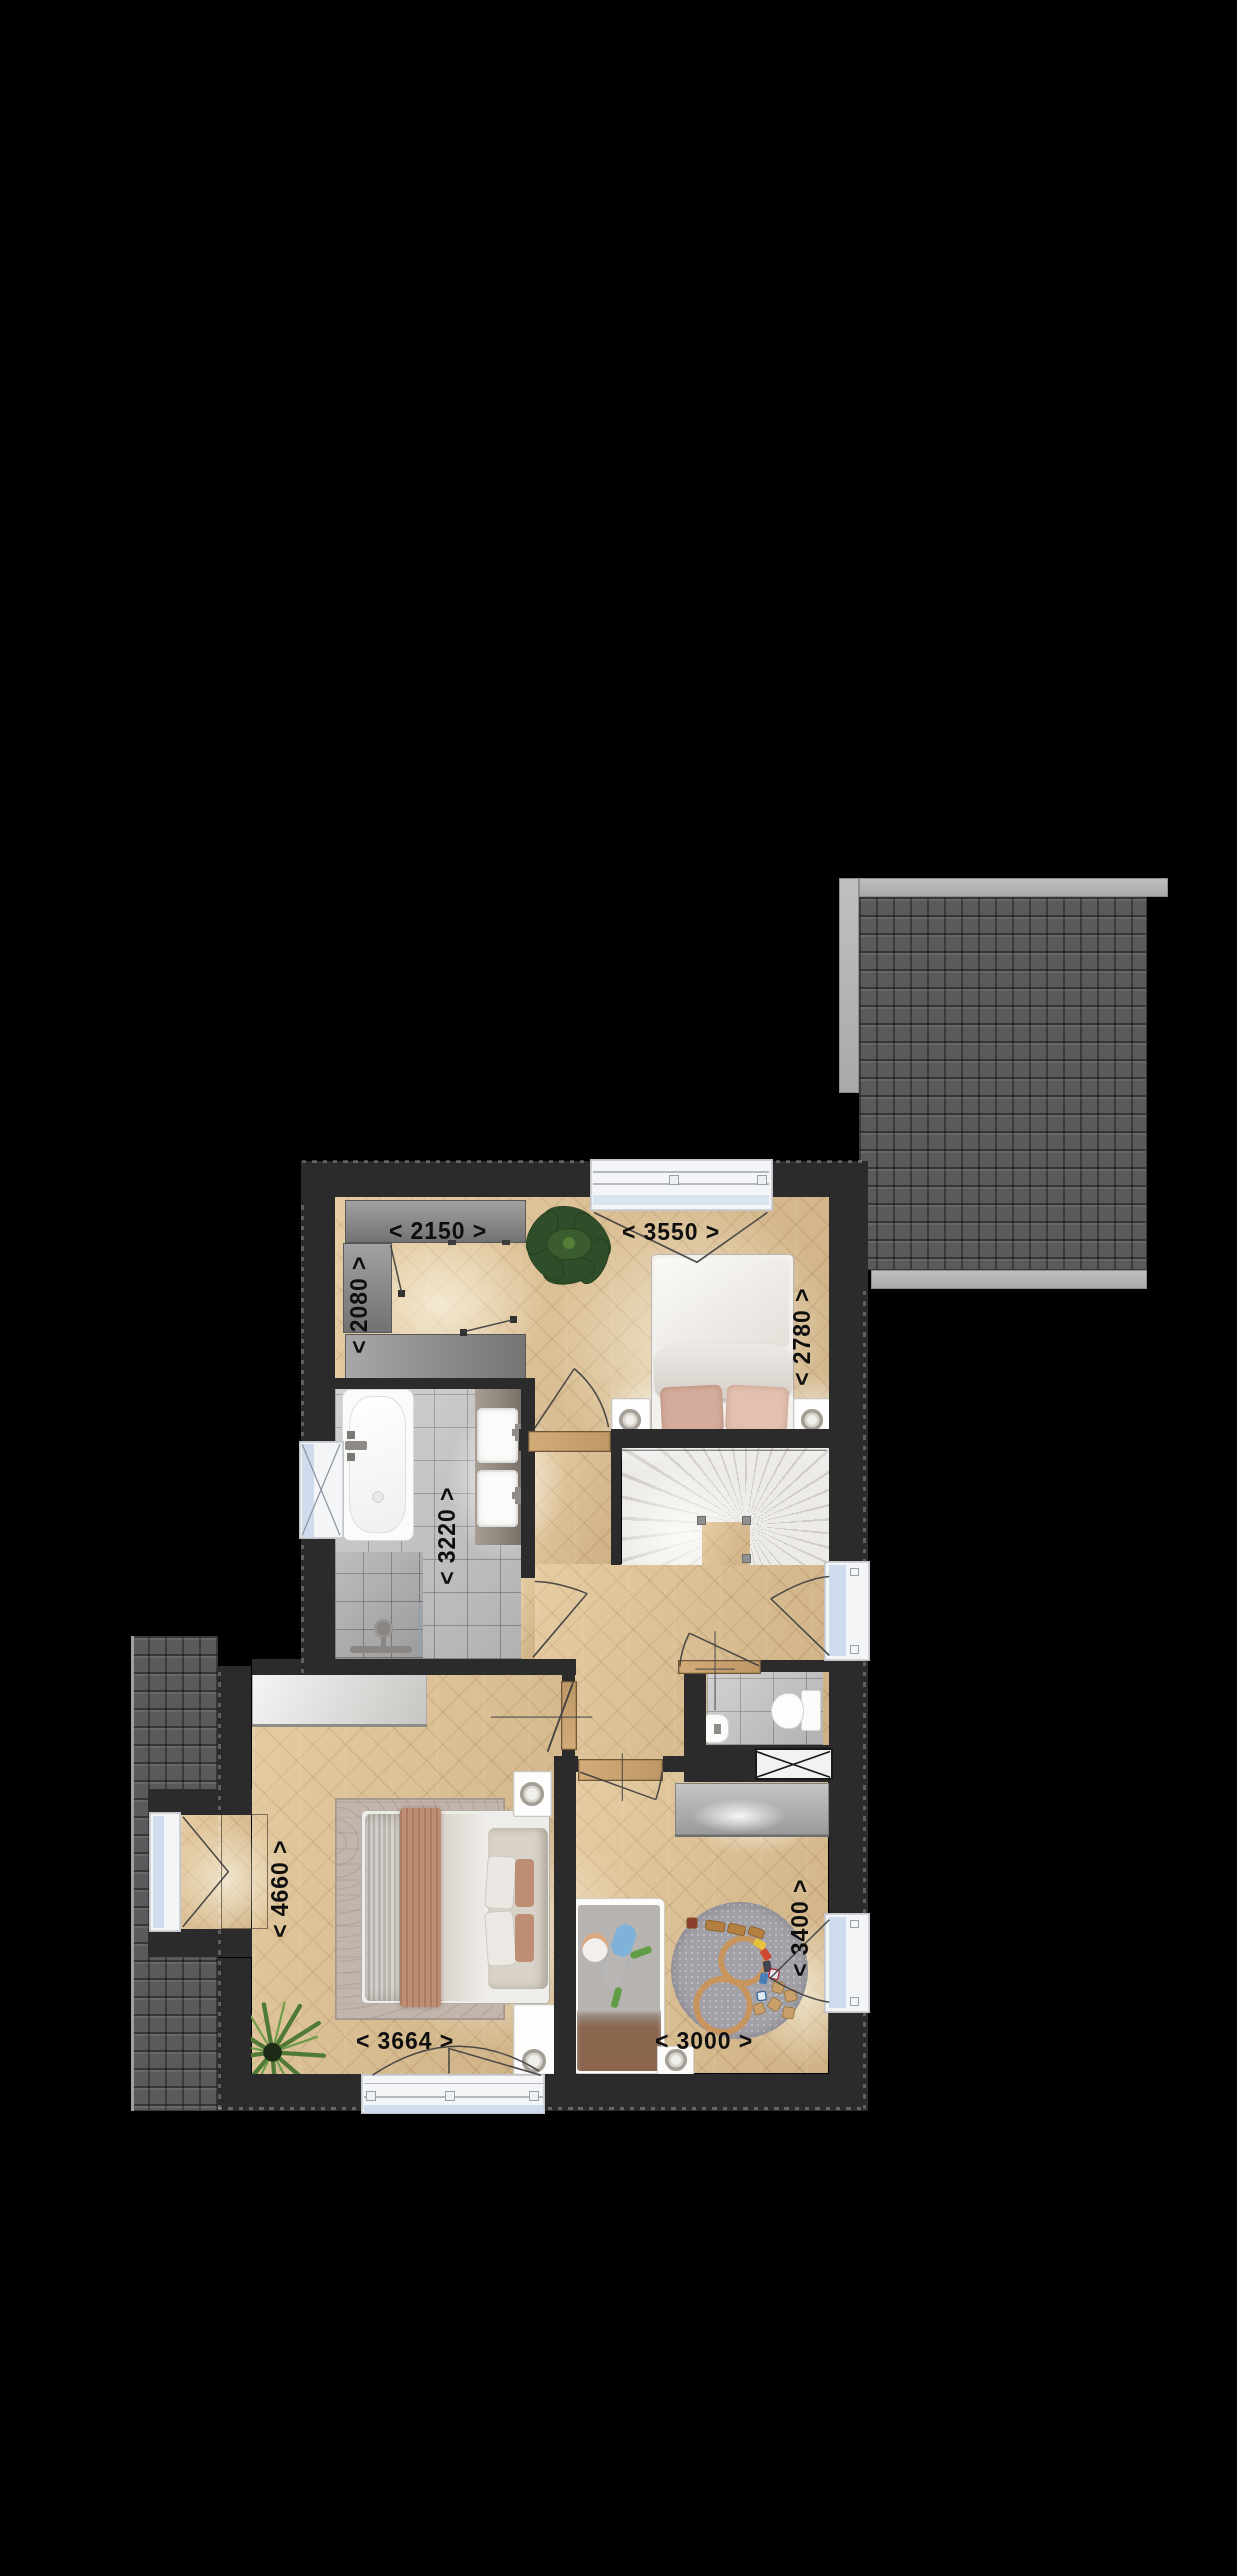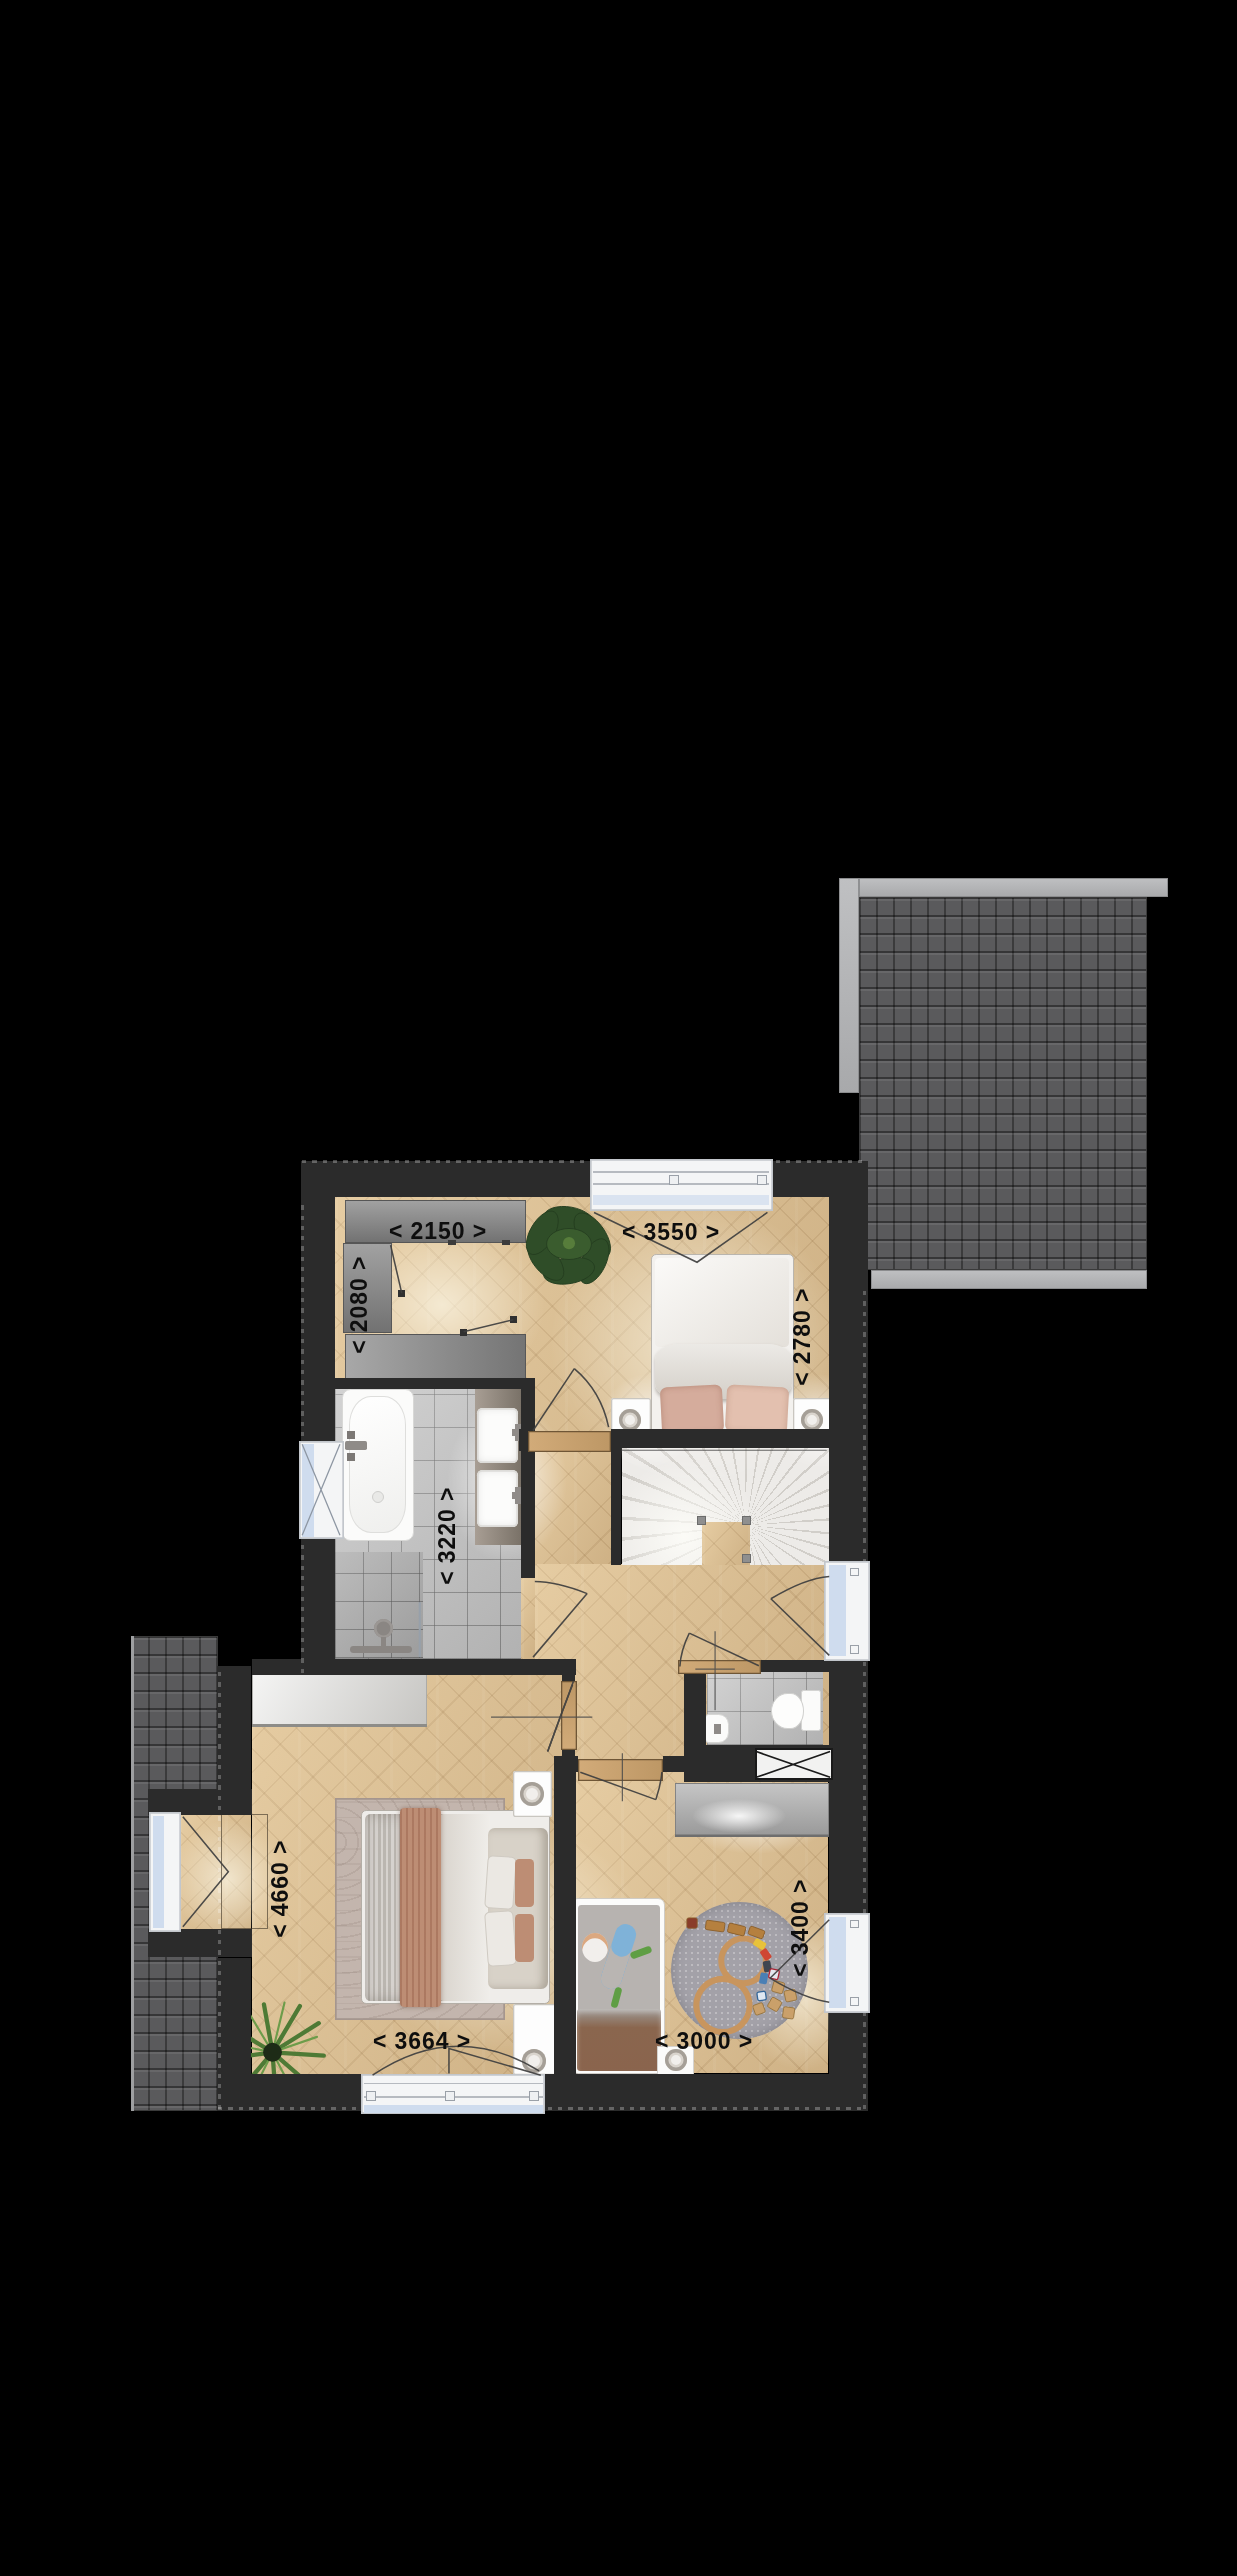--- a/index.html
+++ b/index.html
@@ -368,18 +368,18 @@
     <path d="M 352 1682 L 396 1788 M 396 1682 L 352 1788" stroke="#8e97a3" stroke-width="1.5" fill="none"></path>
     <path d="M 881 2040 L 967 2070 M 967 2040 L 881 2070" stroke="#1b1b1b" stroke-width="2" fill="none"></path>
   </svg>
 
   <div class="dim" style="left:365px;top:1218px;">&lt; 2150 &gt;</div>
   <div class="dim" style="left:598px;top:1219px;">&lt; 3550 &gt;</div>
   <div class="dim v" style="left:287px;top:1291px;">&lt; 2080 &gt;</div>
   <div class="dim v" style="left:730px;top:1323px;">&lt; 2780 &gt;</div>
   <div class="dim v" style="left:375px;top:1522px;">&lt; 3220 &gt;</div>
   <div class="dim v" style="left:208px;top:1875px;">&lt; 4660 &gt;</div>
-  <div class="dim" style="left:349px;top:2028px;">&lt; 3664 &gt;</div>
+  <div class="dim" style="left:332px;top:2028px;">&lt; 3664 &gt;</div>
   <div class="dim" style="left:631px;top:2028px;">&lt; 3000 &gt;</div>
   <div class="dim v" style="left:728px;top:1914px;">&lt; 3400 &gt;</div>
 
 </div>
 
 
 </body></html>

